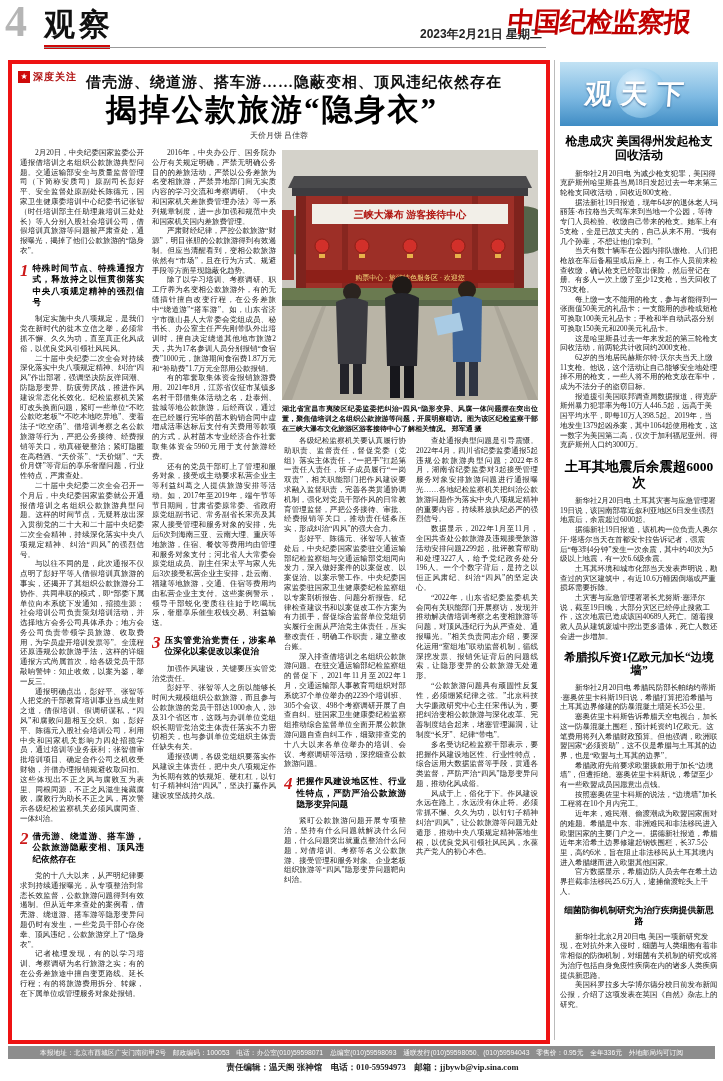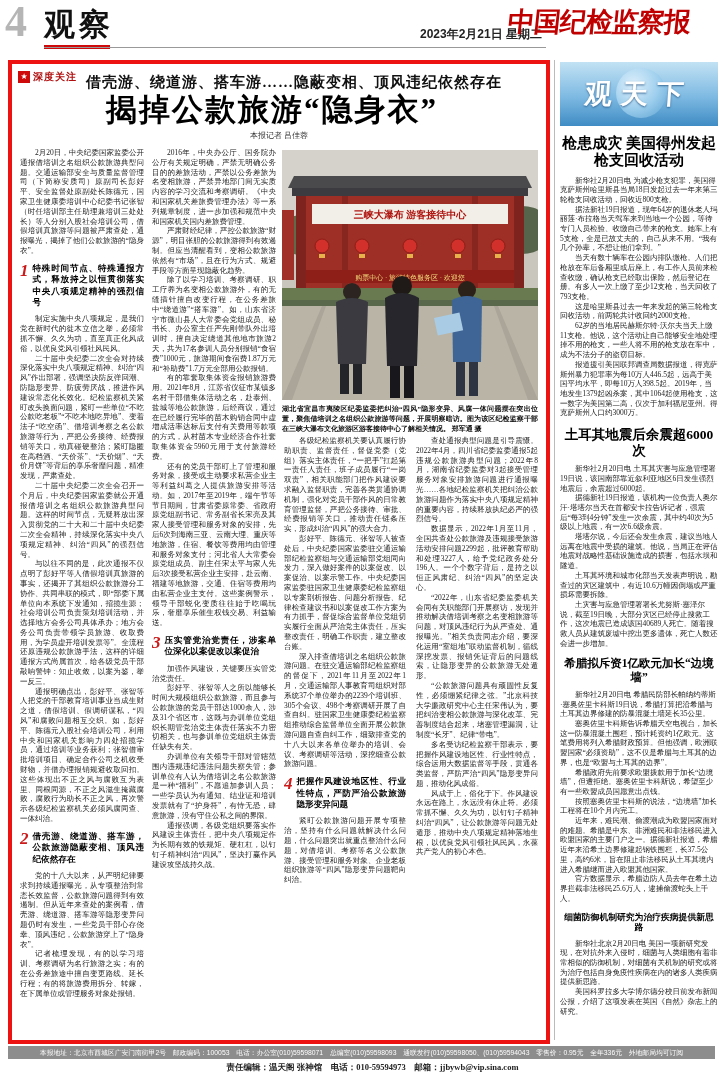--- a/index.html
+++ b/index.html
@@ -39,21 +39,21 @@
   
   .divider-v{position:absolute;left:554px;top:60px;width:1px;height:980px;background:#bbb;}
   .sidebar{position:absolute;left:560px;top:62px;width:158px;height:978px;overflow:hidden;}
   .world-banner{position:relative;width:158px;height:64px;background:linear-gradient(180deg,#c2e2f4 0%,#7db9e2 55%,#3f8cc4 100%);
                 display:flex;align-items:center;justify-content:center;overflow:hidden;}
   .world-globe{position:absolute;left:56px;top:6px;width:50px;height:50px;border-radius:50%;
                background:radial-gradient(circle at 35% 35%,#eaf6ff 0%,#9fd0ee 55%,#5aa0d0 100%);opacity:.85;}
   .world-banner-text{position:relative;font-size:27px;font-weight:900;color:#fff;letter-spacing:9px;
                      text-shadow:0 1px 2px rgba(30,80,130,.8);transform:skewX(-4deg);}
   .wtitle{font-weight:bold;text-align:center;color:#000;margin:9px 0 6px 0;line-height:1.15;}
-  .wtitle0{font-size:15px;letter-spacing:0;}
+  .wtitle0{font-size:12px;letter-spacing:0;}
   .wtitle1{font-size:13.5px;}
   .wtitle2{font-size:11.5px;}
   .wtitle3{font-size:8.8px;font-family:"Liberation Sans",sans-serif;}
   .wp{font-size:7.5px;line-height:9.7px;}
   .sidebar .bodyp{color:#222;}
   
   .footer-bar{position:absolute;left:8px;top:1046px;width:707px;height:13px;background:#8d8d8d;color:#fff;
               font-size:6.8px;line-height:13px;text-align:center;font-family:"Liberation Sans",sans-serif;white-space:nowrap;overflow:hidden;}
   .editor-line{position:absolute;left:0;right:10px;top:1062px;text-align:center;font-size:8.5px;font-weight:bold;color:#222;padding-left:32px;}
 </style>
@@ -69,30 +69,30 @@
   <div class="header-date">2023年2月21日 星期二</div>
   <div class="masthead">中国纪检监察报</div>
 
   <div class="feature-box">
     <div class="feature-tag">
       <span class="tag-icon">★</span>
       <span class="tag-label">深度关注</span>
     </div>
     <div class="kicker">借壳游、绕道游、搭车游……隐蔽变相、顶风违纪依然存在</div>
     <div class="headline">揭掉公款旅游“隐身衣”</div>
-    <div class="byline">本报记者 吕佳蓉</div>
+    <div class="byline">天价月饼 吕佳蓉</div>
 
     <div class="col col-1">
         <p class="bodyp">2月20日，中央纪委国家监委公开通报借培训之名组织公款旅游典型问题。交通运输部安全与质量监督管理司（下简称安质司）原副司长彭好平、安全监督处原副处长陈德元，国家卫生健康委培训中心纪委书记张智（时任培训部主任助理兼培训三处处长）等人分别入股社会培训公司，借假培训真旅游等问题被严肃查处，通报曝光，揭掉了他们公款旅游的“隐身衣”。</p>
         <div class="subhead">
           <span class="shnum">1</span>
           <span class="shtext">特殊时间节点、特殊通报方式，释放持之以恒贯彻落实中央八项规定精神的强烈信号</span>
         </div>
         <p class="bodyp">制定实施中央八项规定，是我们党在新时代的徙木立信之举，必须常抓不懈、久久为功，直至真正化风成俗，以优良党风引领社风民风。</p>
-        <p class="bodyp">二十届中央纪委二次全会对持续深化落实中央八项规定精神、纠治“四风”作出部署，强调坚决防反弹回潮、防隐形变异、防疲劳厌战，推进作风建设常态化长效化。纪检监察机关紧盯改头换面问题，紧盯一些单位“不吃公款吃老板”“不吃本地吃异地”、变着法子“吃空函”、借培训考察之名公款旅游等行为，严把公务接待、经费报销等关口，动真碰硬整治；紧盯隐匿在高档酒、“天价茶”、“天价烟”、“天价月饼”等背后的享乐奢靡问题，精准发现，严肃查处。</p>
+        <p class="bodyp">二十届中央纪委二次全会对持续深化落实中央八项规定精神、纠治“四风”作出部署，强调坚决防反弹回潮、防隐形变异、防疲劳厌战，推进作风建设常态化长效化。纪检监察机关紧盯改头换面问题，紧盯一些单位“不吃公款吃老板”“不吃本地吃异地”、变着法子“吃空函”、借培训考察之名公款旅游等行为，严把公务接待、经费报销等关口，动真碰硬整治；紧盯隐匿在高档酒、“天价茶”、“天价烟”、“天价月饼”等背后的享乐奢靡问题，行业性特点，严肃查处。</p>
         <p class="bodyp">二十届中央纪委二次全会召开一个月后，中央纪委国家监委就公开通报借培训之名组织公款旅游典型问题。这样的时间节点，无疑释放出深入贯彻党的二十大和二十届中央纪委二次全会精神，持续深化落实中央八项规定精神、纠治“四风”的强烈信号。</p>
         <p class="bodyp">与以往不同的是，此次通报不仅点明了彭好平等人借假培训真旅游的事实，还揭开了其组织公款旅游分工协作、共同串联的模式，即“部委下属单位向本系统下发通知，招揽生源；社会培训公司负责策划培训活动，并选择地方会务公司具体承办；地方会务公司负责带领学员旅游、收取费用，为学员虚开培训发票等”。全流程还原违规公款旅游手法，这样的详细通报方式尚属首次，给各级党员干部敲响警钟：知止收敛，以案为鉴，举一反三。</p>
         <p class="bodyp">通报明确点出，彭好平、张智等人把党的干部教育培训事业当成生财之道，借假培训、假调研谋私，“四风”和腐败问题相互交织。如，彭好平、陈德元入股社会培训公司，利用中央和国家机关影响力四处招揽学员，通过培训等业务获利；张智借审批培训项目、确定合作公司之机收受财物，并借办理报销规避收取回扣。这些体现出不正之风与腐败互为表里、同根同源，不正之风滋生掩藏腐败，腐败行为助长不正之风，再次警示各级纪检监察机关必须风腐同查、一体纠治。</p>
         <div class="subhead">
           <span class="shnum">2</span>
           <span class="shtext">借壳游、绕道游、搭车游，公款旅游隐蔽变相、顶风违纪依然存在</span>
         </div>
         <p class="bodyp">党的十八大以来，从严明纪律要求到持续通报曝光，从专项整治到常态长效监督，公款旅游问题得到有效遏制。但从近年来查处的案例看，借壳游、绕道游、搭车游等隐形变异问题仍时有发生，一些党员干部心存侥幸、顶风违纪，公款旅游穿上了“隐身衣”。</p>
         <p class="bodyp">记者梳理发现，有的以学习培训、考察调研为名行旅游之实；有的在公务差旅途中擅自变更路线、延长行程；有的将旅游费用拆分、转嫁，在下属单位或管理服务对象处报销。</p>
       </div>
@@ -101,21 +101,20 @@
         <p class="bodyp">严肃财经纪律，严控公款旅游“财源”，明目张胆的公款旅游得到有效遏制。但应当清醒看到，变相公款旅游依然有“市场”，且在行为方式、规避手段等方面呈现隐蔽化趋势。</p>
         <p class="bodyp">除了以学习培训、考察调研、职工疗养为名变相公款旅游外，有的无缝插针擅自改变行程，在公务差旅中“绕道游”“搭车游”。如，山东省济宁市微山县人大常委会党组成员、秘书长、办公室主任严先刚带队外出培训时，擅自决定绕道其他地市旅游2天，共为17名参训人员分别报销“食宿费”1000元，旅游期间食宿费1.87万元和“补助费”1.7万元全部用公款报销。</p>
         <p class="bodyp">有的靠套取集体资金报销旅游费用。2021年8月，江苏省仪征市某镇多名村干部借集体活动之名，赴泰州、盐城等地公款旅游，后经商议，通过在已经履行完毕的苗木购销合同中虚增成活率达标后支付有关费用等款项的方式，从村苗木专业经济合作社套取集体资金5960元用于支付旅游经费。</p>
         <p class="bodyp">还有的党员干部盯上了管理和服务对象，接受或主动要求私营企业主等利益纠葛之人提供旅游安排等活动。如，2017年至2019年，端午节等节日期间，甘肃省委原常委、省政府原党组副书记、常务副省长宋亮及其家人接受管理和服务对象的安排，先后6次到海南三亚、云南大理、重庆等地旅游，住宿、餐饮等费用均由管理和服务对象支付；河北省人大常委会原党组成员、副主任宋太平与家人先后3次接受私营企业主安排，赴云南、福建等地旅游，交通、住宿等费用均由私营企业主支付。这些案例警示，领导干部蜕化变质往往始于吃喝玩乐，奢靡享乐催生权钱交易、利益输送。</p>
         <div class="subhead">
           <span class="shnum">3</span>
           <span class="shtext">压实管党治党责任，涉案单位深化以案促改以案促治</span>
         </div>
         <p class="bodyp">加强作风建设，关键要压实管党治党责任。</p>
         <p class="bodyp">彭好平、张智等人之所以能够长时间大规模组织公款旅游，而且参与公款旅游的党员干部达1000余人，涉及31个省区市，这既与办训单位党组织长期管党治党主体责任落实不力密切相关，也与参训单位党组织主体责任缺失有关。</p>
-        <p class="bodyp">办训单位有关领导干部对管辖范围内违规违纪违法问题失察失管；参训单位有人认为借培训之名公款旅游是一种“福利”，不愿追加参训人员；一些学员认为有通知、结业证和培训发票就有了“护身符”，有恃无恐，肆意旅游，没有守住公私之间的界限。</p>
         <p class="bodyp">通报强调，各级党组织要落实作风建设主体责任，把中央八项规定作为长期有效的铁规矩、硬杠杠，以钉钉子精神纠治“四风”，坚决打赢作风建设攻坚战持久战。</p>
       </div>
 
     <div class="feature-photo">
       <svg width="256" height="250" viewBox="0 0 256 250" xmlns="http://www.w3.org/2000/svg">
         <rect x="0" y="0" width="256" height="250" fill="#c9c6be"></rect>
         <rect x="0" y="0" width="256" height="95" fill="#d4d2ca"></rect>
 
         <ellipse cx="20" cy="85" rx="26" ry="20" fill="#5d6b4a"></ellipse>
         <ellipse cx="240" cy="80" rx="30" ry="24" fill="#55644a"></ellipse>
@@ -210,27 +209,27 @@
   <div class="sidebar">
     <div class="world-banner">
       <div class="world-globe"></div>
       <div class="world-banner-text">观天下</div>
     </div>
     <div>
         <div class="wtitle wtitle0">枪患成灾 美国得州发起枪支回收活动</div>
         <p class="bodyp wp">新华社2月20日电 为减少枪支犯罪，美国得克萨斯州哈里斯县当局18日发起过去一年来第三轮枪支回收活动，回收近800支枪。</p>
         <p class="bodyp wp">据法新社19日报道，现年64岁的退休老人玛丽莲·布拉格当天驾车来到当地一个公园，等待专门人员检验、收缴自己带来的枪支。她车上有5支枪，全是已故丈夫的，自己从来不用。“我有几个孙辈，不想让他们拿到。”</p>
         <p class="bodyp wp">当天有数十辆车在公园内排队缴枪。人们把枪放在车后备厢里或后座上，有工作人员前来检查收缴，确认枪支已经取出保险，然后登记在册。有多人一次上缴了至少12支枪，当天回收了793支枪。</p>
+        <p class="bodyp wp">每上缴一支不能用的枪支，参与者能得到一张面值50美元的礼品卡；一支能用的步枪或短枪可换取100美元礼品卡；手枪和半自动武器分别可换取150美元和200美元礼品卡。</p>
         <p class="bodyp wp">这是哈里斯县过去一年来发起的第三轮枪支回收活动，前两轮共计收回约2000支枪。</p>
         <p class="bodyp wp">62岁的当地居民赫斯尔特·沃尔夫当天上缴11支枪。他说，这个活动让自己能够安全地处理掉不用的枪支，一些人将不用的枪支放在车中，成为不法分子的盗窃目标。</p>
         <p class="bodyp wp">报道援引美国联邦调查局数据报道，得克萨斯州暴力犯罪率为每10万人446.5起，远高于美国平均水平，即每10万人398.5起。2019年，当地发生1379起凶杀案，其中1064起使用枪支，这一数字为美国第二高，仅次于加利福尼亚州。得克萨斯州人口约3000万。</p>
         <div class="wtitle wtitle1">土耳其地震后余震超6000次</div>
         <p class="bodyp wp">新华社2月20日电 土耳其灾害与应急管理署19日说，该国南部靠近叙利亚地区6日发生强烈地震后，余震超过6000起。</p>
         <p class="bodyp wp">据德新社19日报道，该机构一位负责人奥尔汗·塔塔尔当天在首都安卡拉告诉记者，强震后“每3到4分钟”发生一次余震，其中约40次为5级以上地震，有一次6.6级余震。</p>
-        <p class="bodyp wp">塔塔尔说，今后还会发生余震，建议当地人远离在地震中受损的建筑。他说，当局正在评估地震对战略性基础设施造成的损害，包括水坝和隧道。</p>
         <p class="bodyp wp">土耳其环境和城市化部当天发表声明说，勘查过的灾区建筑中，有近10.6万幢因倒塌或严重损坏需要拆除。</p>
         <p class="bodyp wp">土灾害与应急管理署署长尤努斯·塞泽尔说，截至19日晚，大部分灾区已经停止搜救工作，这次地震已造成该国40689人死亡。随着搜救人员从建筑废墟中挖出更多遗体，死亡人数还会进一步增加。</p>
         <div class="wtitle wtitle2">希腊拟斥资1亿欧元加长“边境墙”</div>
         <p class="bodyp wp">新华社2月20日电 希腊民防部长帕纳约蒂斯·塞奥佐里卡科斯19日说，希腊打算把沿希腊与土耳其边界修建的防暴混凝土墙延长35公里。</p>
         <p class="bodyp wp">塞奥佐里卡科斯告诉希腊天空电视台，加长这一防暴混凝土围栏，预计耗资约1亿欧元。这笔费用将列入希腊财政预算。但他强调，欧洲联盟国家“必须资助”，这不仅是希腊与土耳其的边界，也是“欧盟与土耳其的边界”。</p>
         <p class="bodyp wp">希腊政府先前要求欧盟拨款用于加长“边境墙”，但遭拒绝。塞奥佐里卡科斯说，希望至少有一些欧盟成员国愿意出点钱。</p>
         <p class="bodyp wp">按照塞奥佐里卡科斯的说法，“边境墙”加长工程将在10个月内完工。</p>
         <p class="bodyp wp">近年来，难民潮、偷渡潮成为欧盟国家面对的难题。希腊是中东、非洲难民和非法移民进入欧盟国家的主要门户之一。据德新社报道，希腊近年来沿希土边界修建起钢铁围栏，长37.5公里，高约6米，旨在阻止非法移民从土耳其境内进入希腊继而进入欧盟其他国家。</p>
         <p class="bodyp wp">官方数据显示，希腊边防人员去年在希土边界拦截非法移民25.6万人，逮捕偷渡蛇头上千人。</p>
         <div class="wtitle wtitle3">细菌防御机制研究为治疗疾病提供新思路</div>

